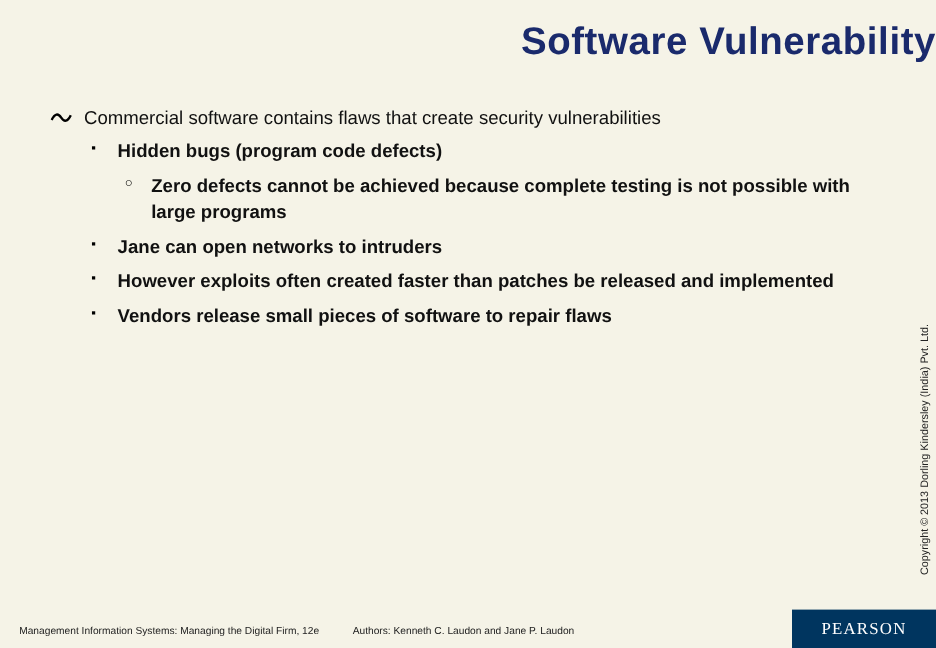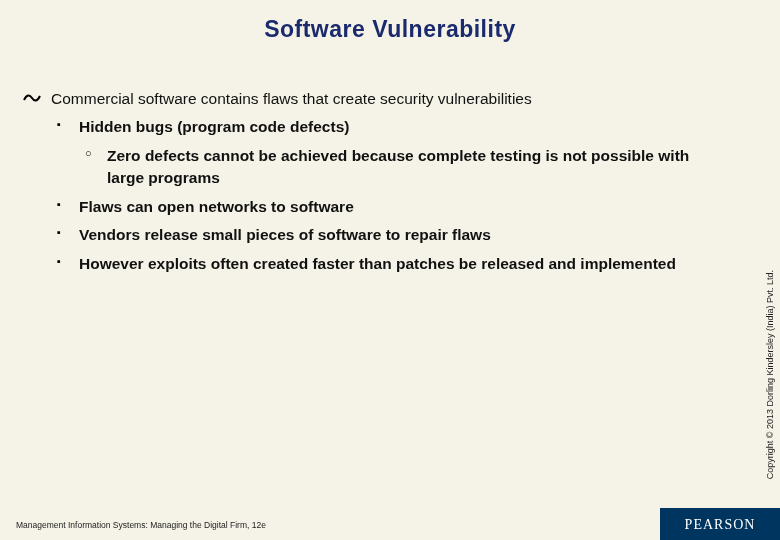--- a/index.html
+++ b/index.html
@@ -8,31 +8,31 @@
     font-family: Verdana, Geneva, sans-serif;
     background: #f5f3e7;
     position: relative;
   }
   .slide {
     width: 780px;
     height: 540px;
     position: relative;
   }
   .title {
-    text-align: center;
-    font-size: 23px;
+    text-align: right;
+    font-size: 32px;
     font-weight: bold;
     color: #1a2a6c;
     padding-top: 16px;
     letter-spacing: 0.5px;
   }
   .content {
     position: absolute;
     top: 88px;
-    left: 23px;
+    left: 42px;
     right: 60px;
     color: #111;
     font-size: 15.5px;
     line-height: 1.45;
   }
   .l1 {
     position: relative;
     padding-left: 28px;
     margin-bottom: 6px;
     text-align: justify;
@@ -138,36 +138,37 @@
 
     <div class="l2">
       <span>Hidden bugs (program code defects)</span>
     </div>
 
     <div class="l3">
       <span>Zero defects cannot be achieved because complete testing is not possible with large programs</span>
     </div>
 
     <div class="l2">
-      <span>Flaws can open networks to software</span>
+      <span>Jane can open networks to intruders</span>
     </div>
 
 
     <div class="l2">
-      <span>Vendors release small pieces of software to repair flaws</span>
+      <span>However exploits often created faster than patches be released and implemented</span>
     </div>
 
     <div class="l2">
-      <span>However exploits often created faster than patches be released and implemented</span>
+      <span>Vendors release small pieces of software to repair flaws</span>
     </div>
 
   </div>
 
   <div class="copyright">Copyright © 2013 Dorling Kindersley (India) Pvt. Ltd.</div>
 
   <div class="footer">
     <div class="footer-left">
       <span>Management Information Systems: Managing the Digital Firm, 12e</span>
+      <span>Authors: Kenneth C. Laudon and Jane P. Laudon</span>
     </div>
     <div class="pearson">PEARSON</div>
   </div>
 
 </div>
 
 </body></html>

